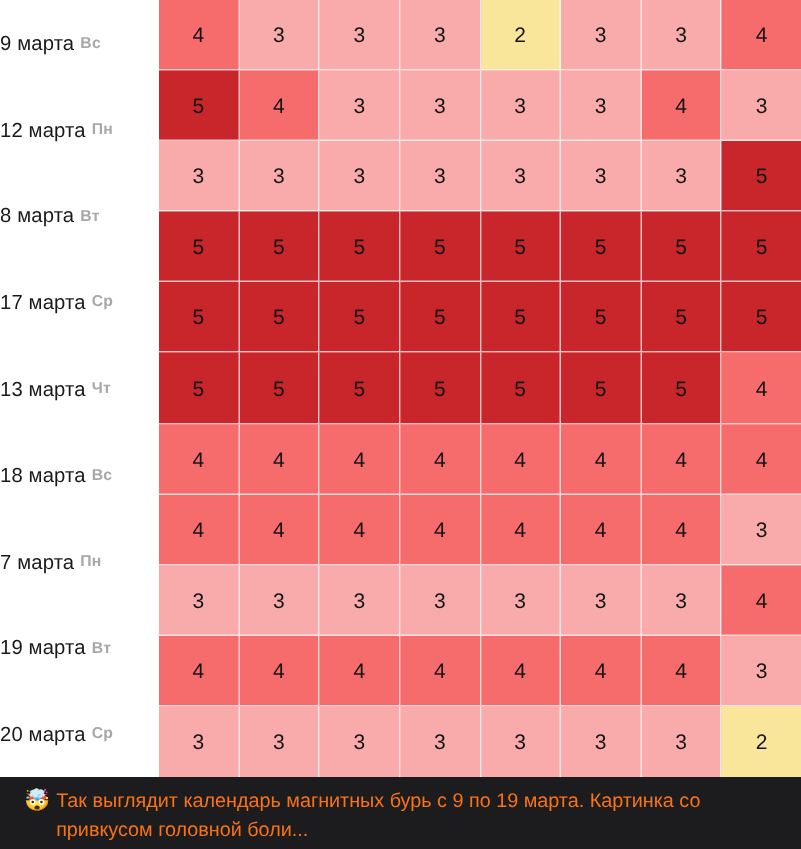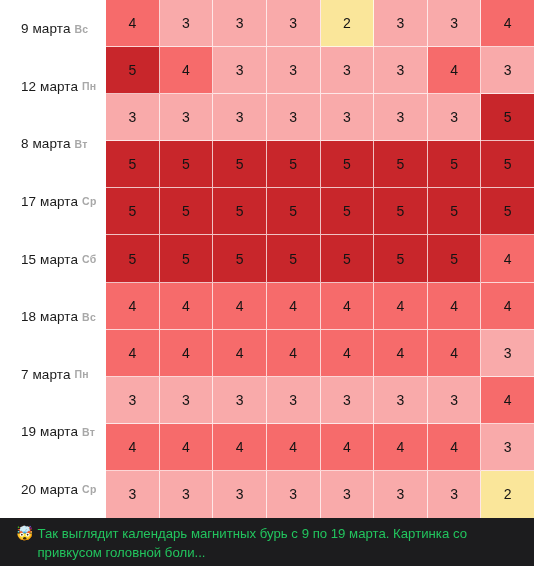--- a/index.html
+++ b/index.html
@@ -41,21 +41,21 @@
     display: flex;
     flex-direction: column;
     position: relative;
     z-index: 2;
   }
 
   .label-row {
     flex: 1 1 0;
     display: flex;
     align-items: center;
-    padding-left: 21px;
+    padding-left: 0;
     background: #ffffff;
     white-space: nowrap;
   }
 
   .label-date {
     font-size: 13.5px;
     color: #1a1a1a;
     font-weight: 400;
     letter-spacing: 0.1px;
   }
@@ -104,21 +104,21 @@
     height: 48px;
     background: #1c1c1e;
     display: flex;
     align-items: flex-start;
     padding: 6px 14px 0 16px;
   }
 
   #caption-text {
     font-size: 13.2px;
     line-height: 19px;
-    color: #22c55e;
+    color: #f97316;
     font-weight: 400;
   }
 
   #caption-emoji {
     font-size: 14px;
     line-height: 19px;
     margin-right: 4px;
   }
 </style>
 </head>
@@ -139,22 +139,22 @@
         </div>
         <div class="label-row">
           <span class="label-date">8 марта</span>
           <span class="label-dow">Вт</span>
         </div>
         <div class="label-row">
           <span class="label-date">17 марта</span>
           <span class="label-dow">Ср</span>
         </div>
         <div class="label-row">
-          <span class="label-date">15 марта</span>
-          <span class="label-dow">Сб</span>
+          <span class="label-date">13 марта</span>
+          <span class="label-dow">Чт</span>
         </div>
         <div class="label-row">
           <span class="label-date">18 марта</span>
           <span class="label-dow">Вс</span>
         </div>
         <div class="label-row">
           <span class="label-date">7 марта</span>
           <span class="label-dow">Пн</span>
         </div>
         <div class="label-row">

